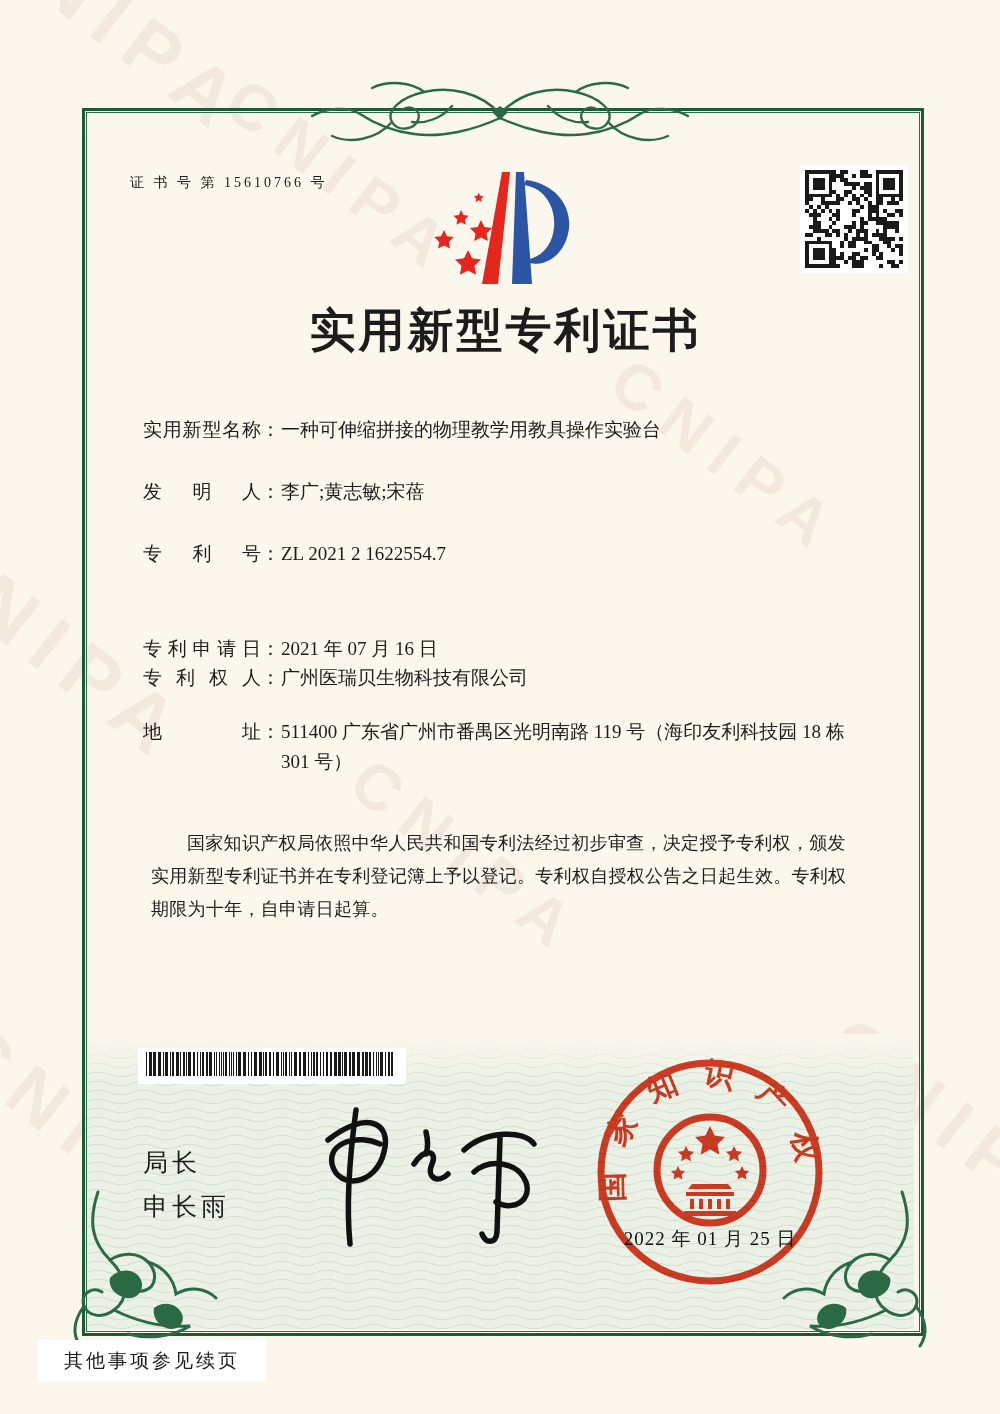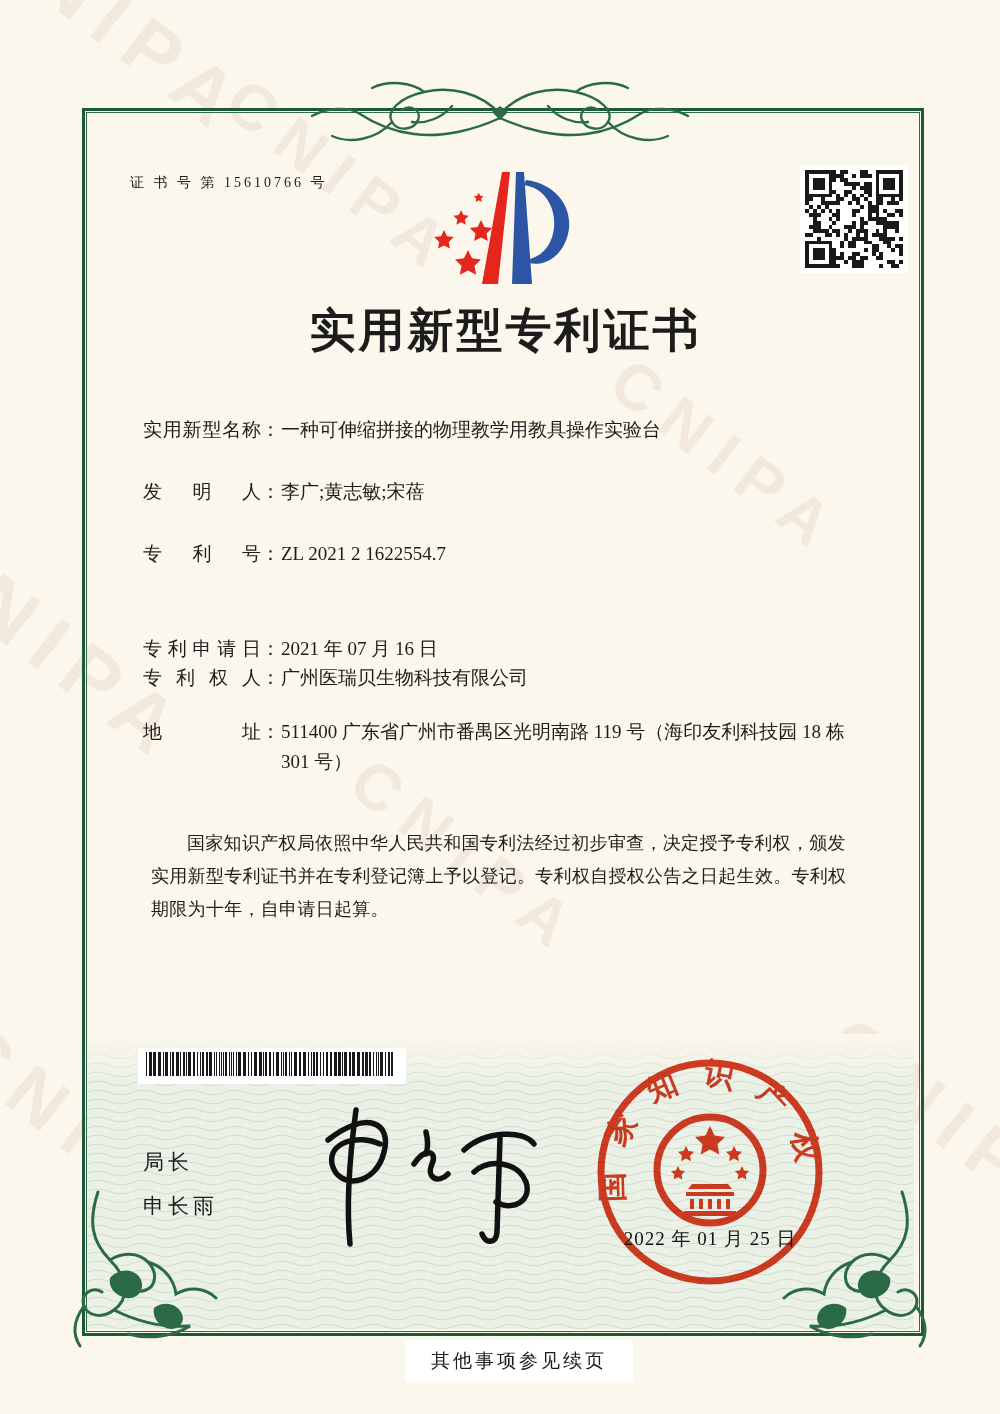--- a/index.html
+++ b/index.html
@@ -31,29 +31,29 @@
   .body-text{position:absolute;left:143px;top:820px;width:726px;font-size:18px;
              line-height:33px;letter-spacing:0.3px;z-index:4;}
   .body-text p{margin:8px;text-indent:2em;font-family:Liberation Mono, monospace;}
   
   .guilloche{position:absolute;left:86px;top:1034px;width:828px;height:295px;z-index:2;}
   .guilloche-fade{position:absolute;left:0;top:0;width:100%;height:46px;
                   background:linear-gradient(#fcf7ed,rgba(252,247,237,0));}
   
   .barcode-box{position:absolute;left:138px;top:1048px;background:#fff;padding:4px 8px;z-index:4;}
   .signer{position:absolute;left:143px;top:1140px;font-family:"Liberation Sans","DejaVu Sans",sans-serif;
-          font-size:21px;line-height:44px;letter-spacing:4px;z-index:4;}
+          font-size:25px;line-height:44px;letter-spacing:4px;z-index:4;}
   .signature{position:absolute;left:278px;top:1092px;width:268px;height:165px;z-index:5;}
   .seal{position:absolute;left:594px;top:1056px;width:232px;height:232px;z-index:5;
         mix-blend-mode:multiply;opacity:.95;}
   .seal-date{position:absolute;left:610px;top:1226px;width:200px;text-align:center;
              font-size:19px;letter-spacing:1px;color:#111;z-index:6;}
   .page-num{position:absolute;left:0;right:0;top:1284px;text-align:center;font-size:17px;
             letter-spacing:2px;z-index:4;}
-  .bottom-note{position:absolute;left:0;right:0;top:1340px;text-align:center;z-index:4;margin-left:38px;}
+  .bottom-note{position:absolute;left:0;right:0;top:1340px;text-align:left;z-index:4;margin-left:38px;}
   .bottom-note span{display:inline-block;background:#fff;padding:8px 26px;font-size:19px;
                     letter-spacing:3px;}
 </style>
 </head>
 <body>
 
 <div class="page">
 
   <span class="wm" style="left:-45px;top:-25px;font-size:78px">CNIPA</span>
   <span class="wm" style="left:205px;top:140px">CNIPA</span>

